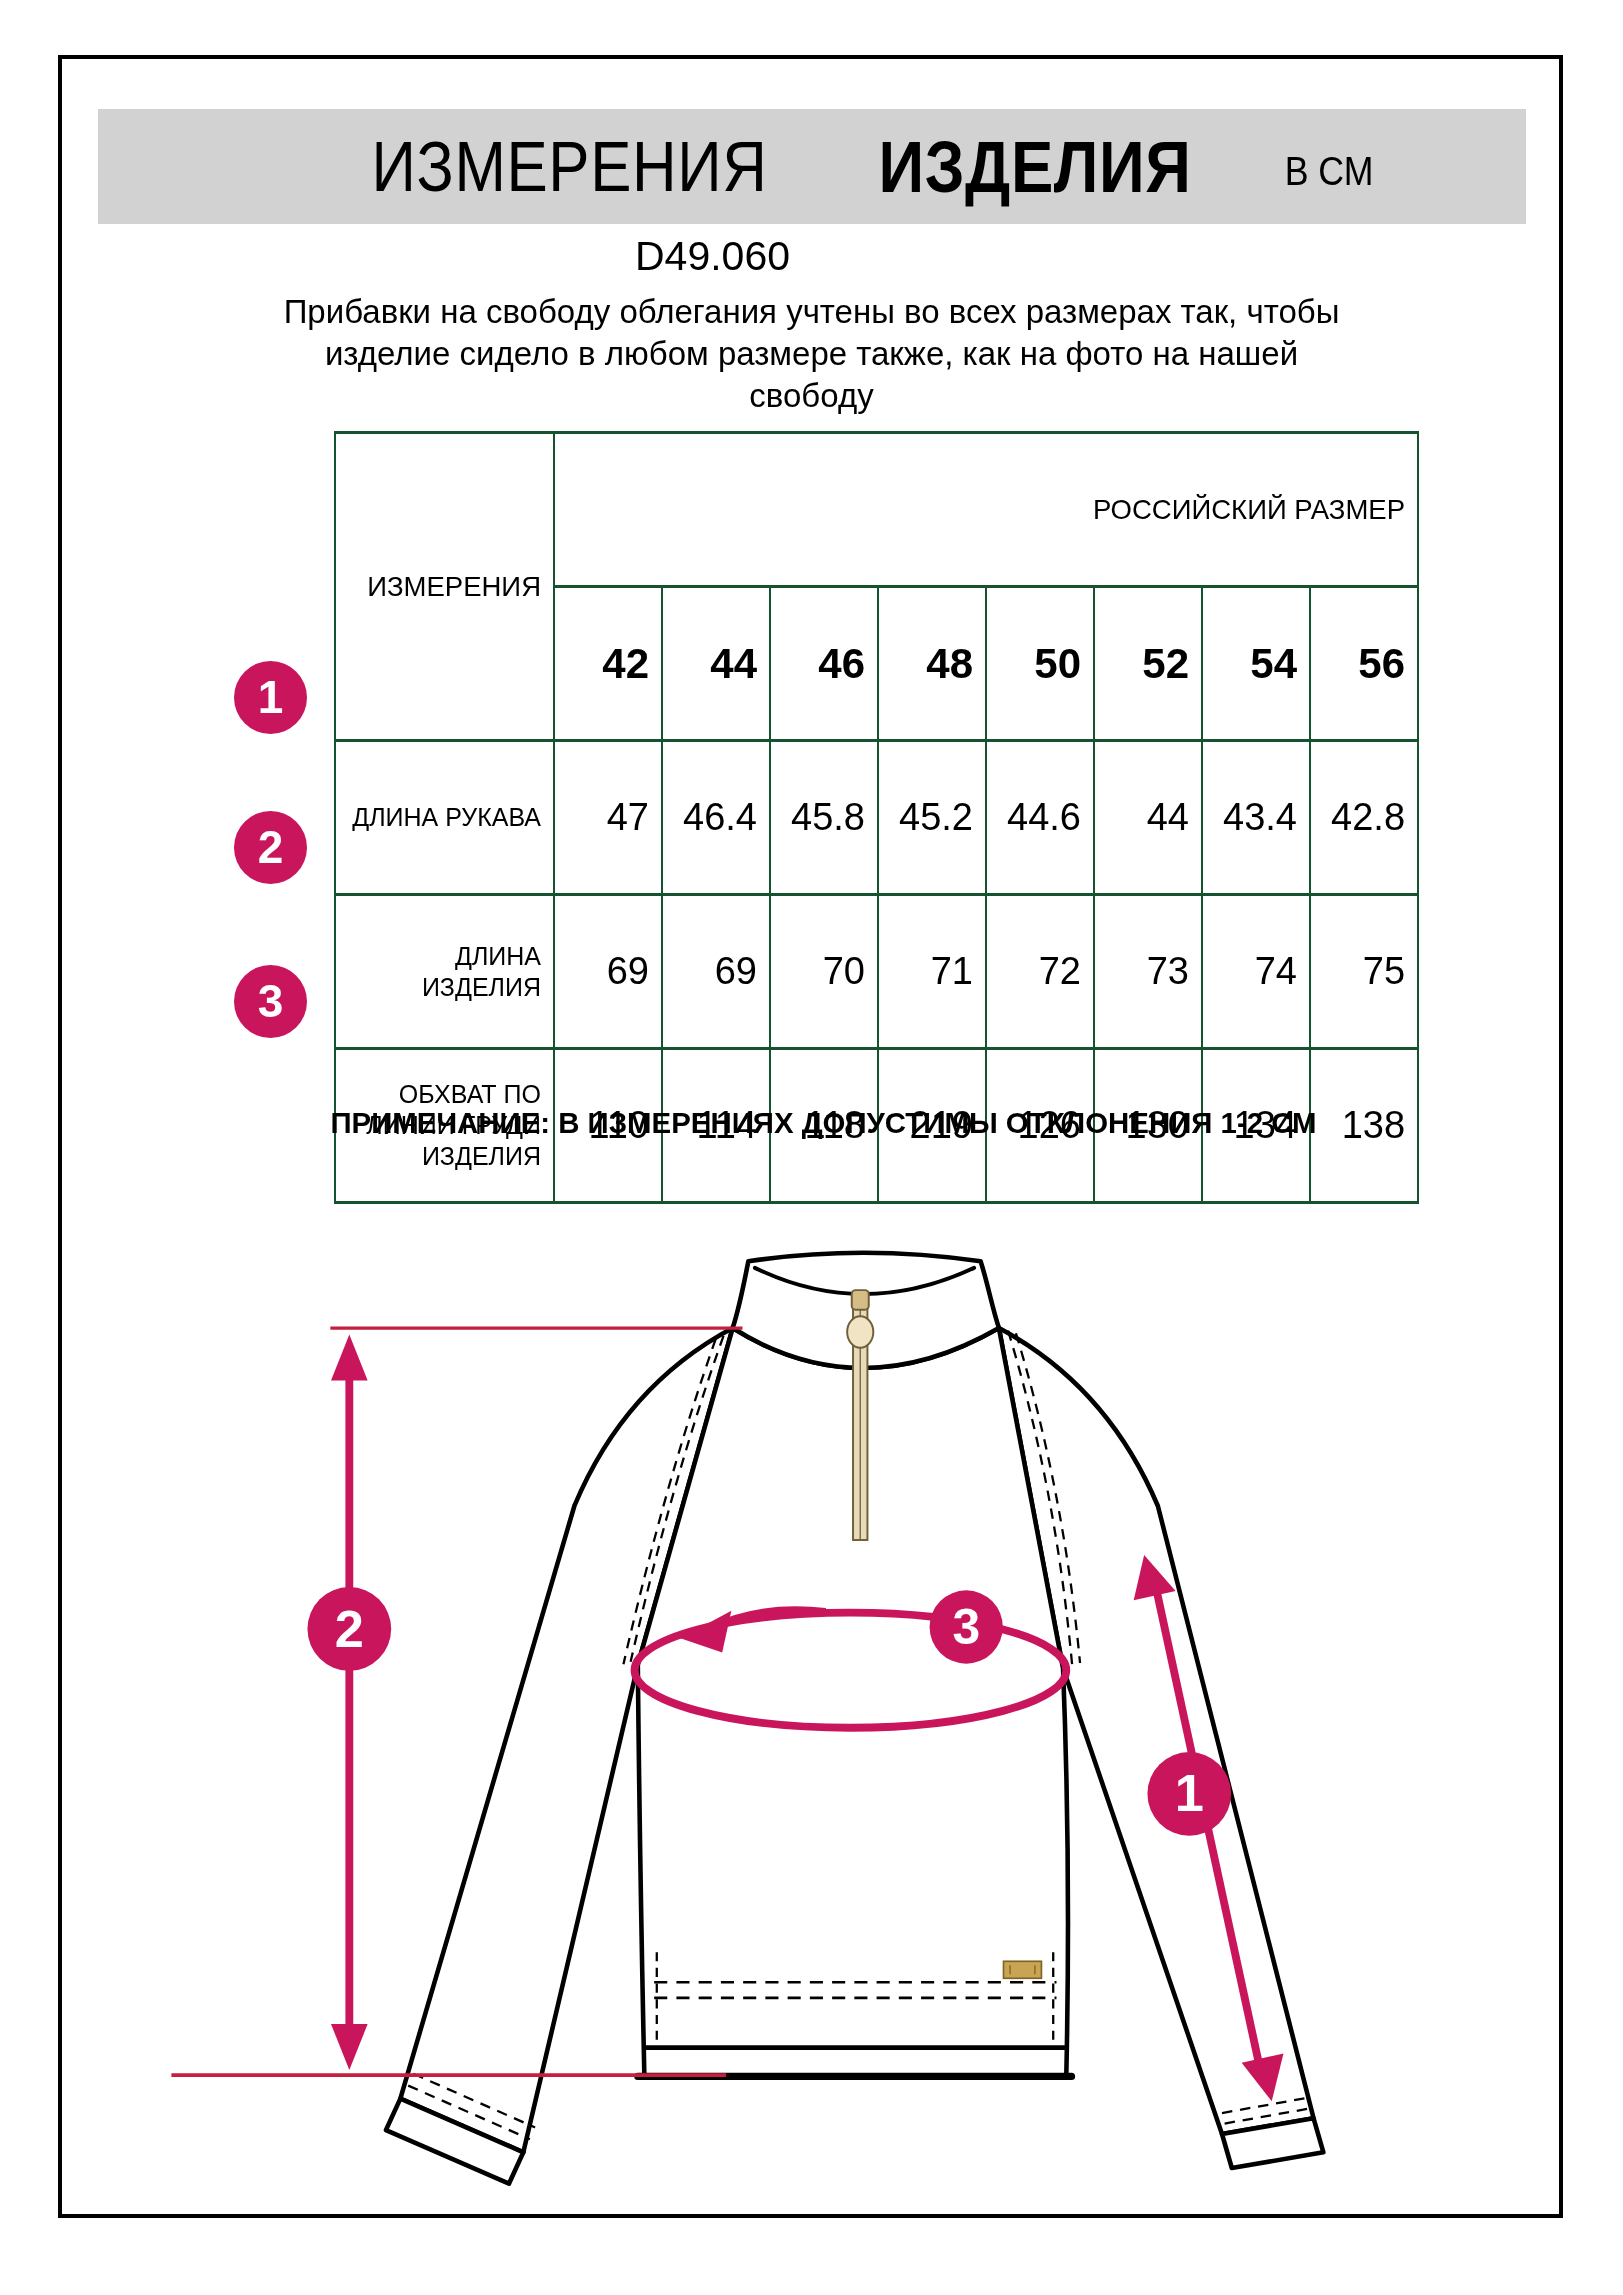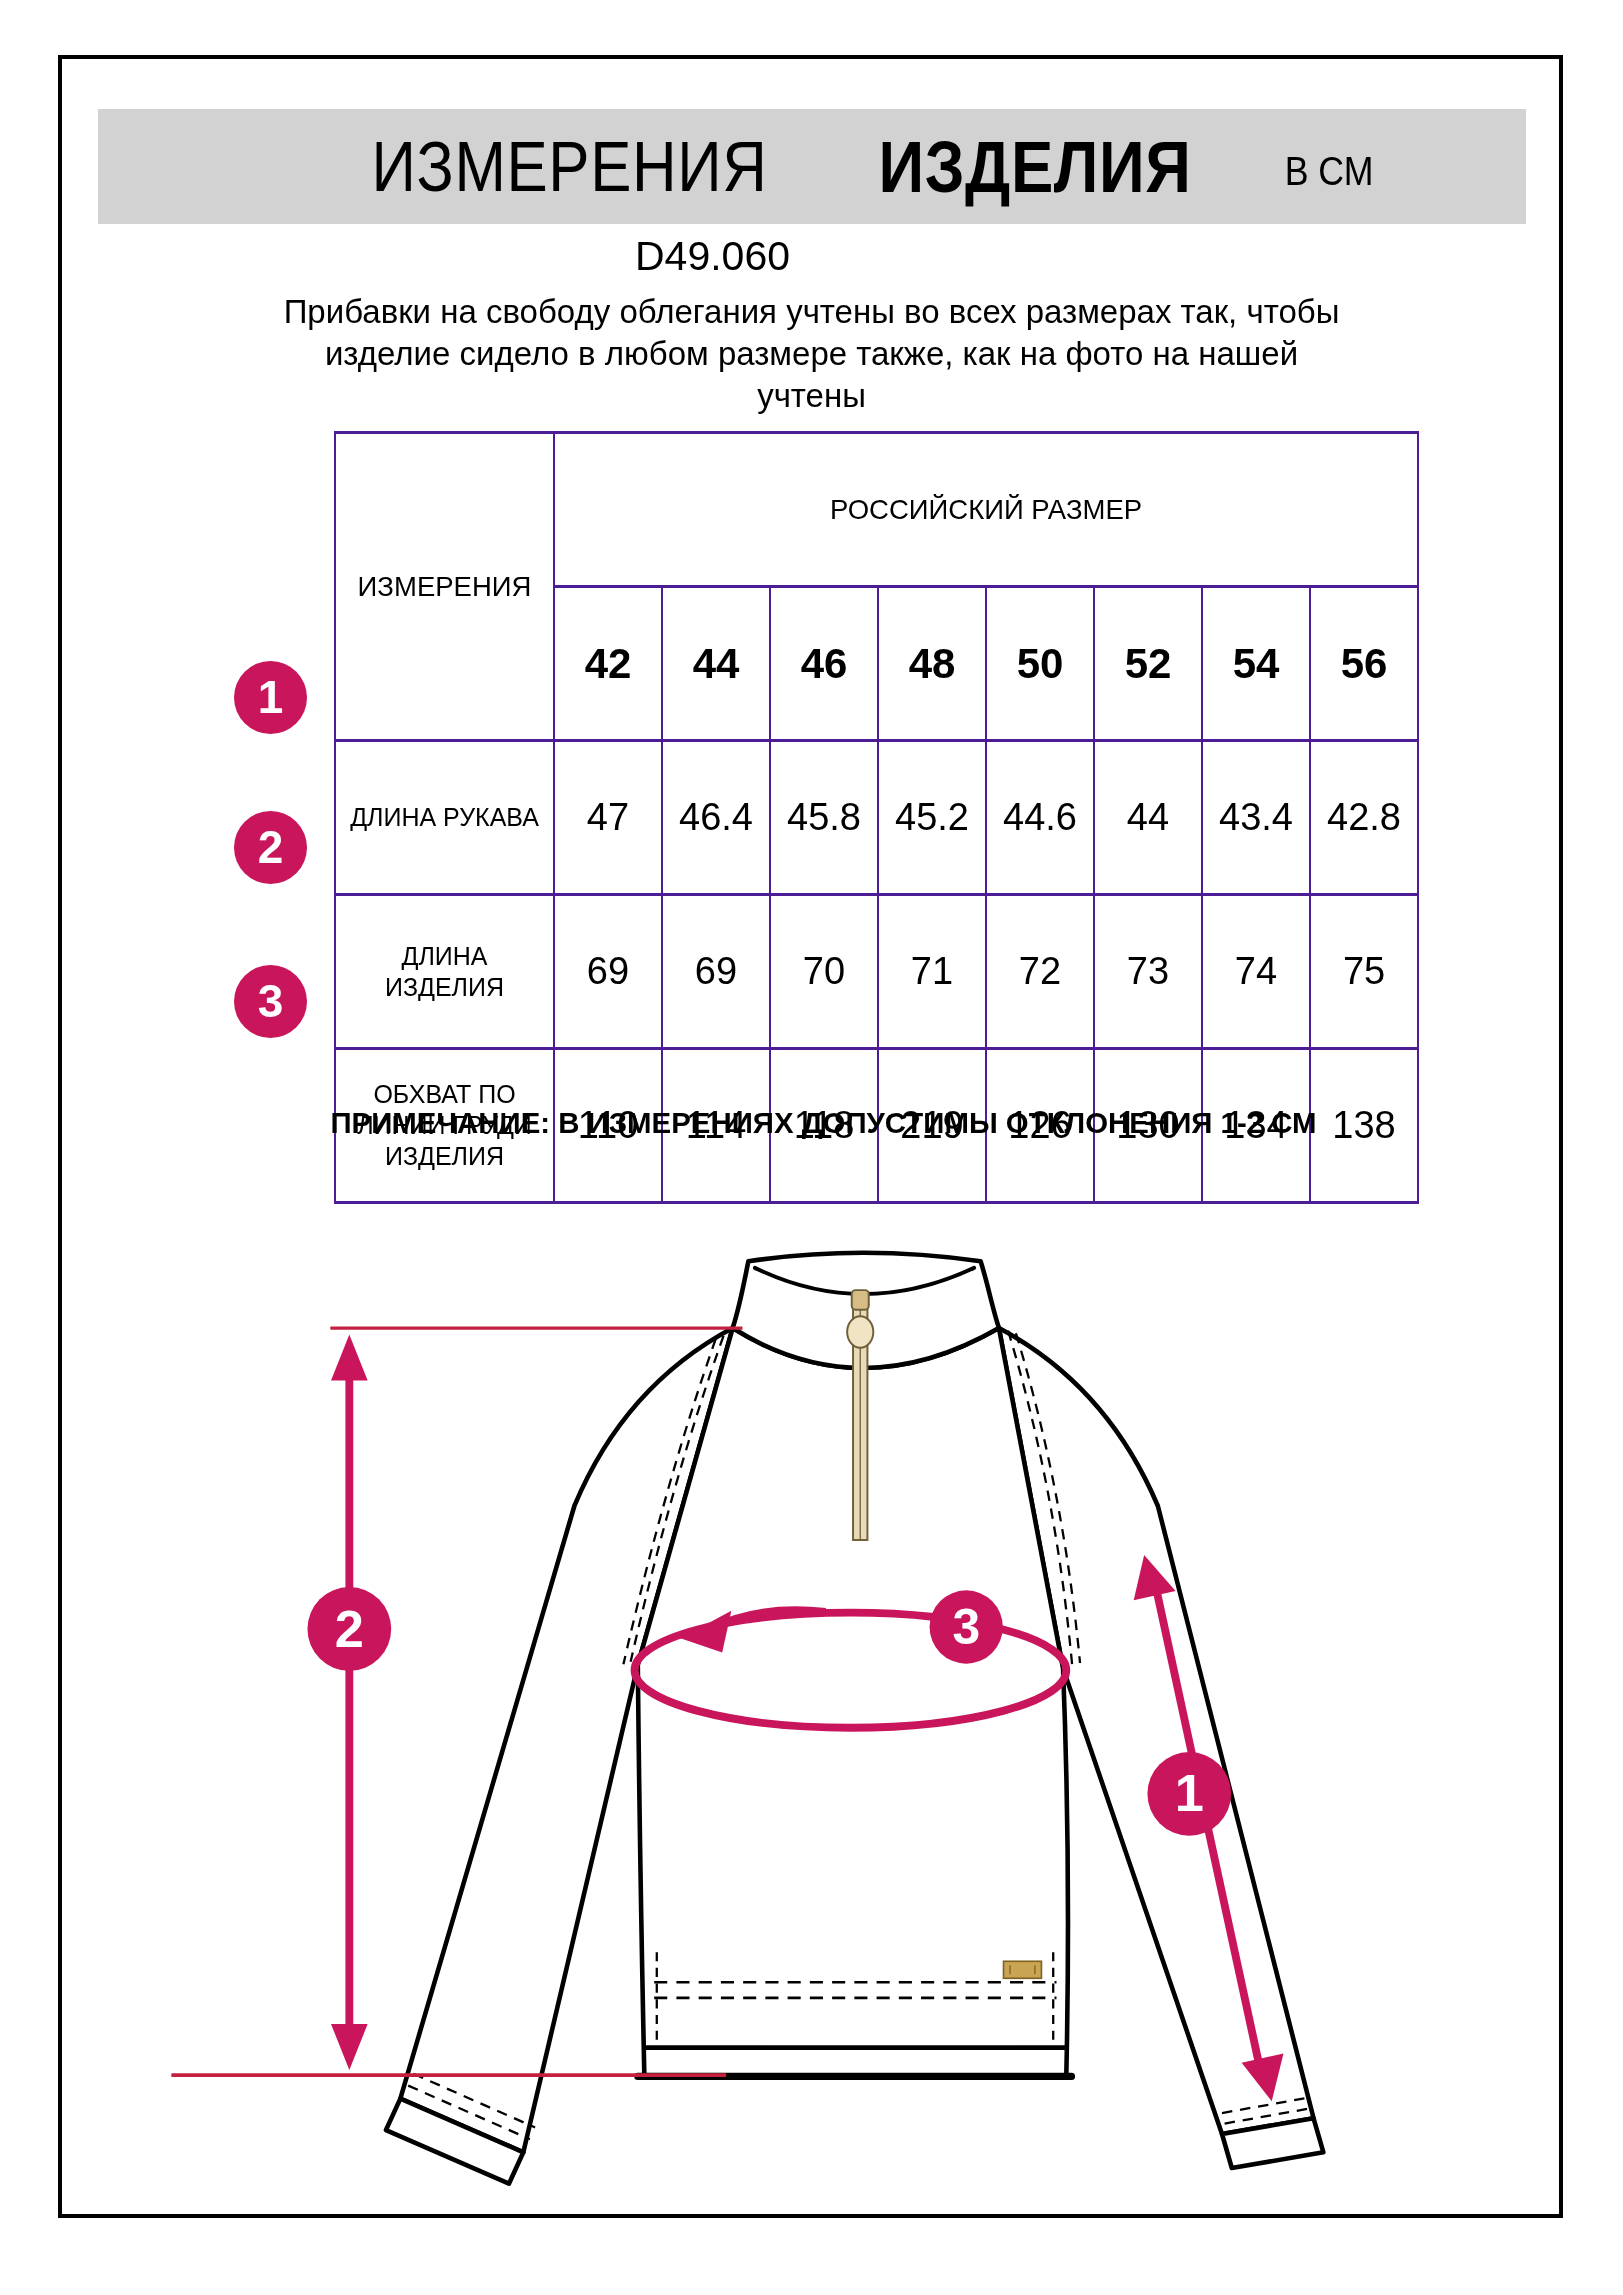--- a/index.html
+++ b/index.html
@@ -30,21 +30,21 @@
   .description {
     position:absolute; left:0; top:291px; width:1623px; text-align:center;
     font-size:33px; line-height:42px; font-weight:400;
   }
   
   table.size-table {
     position:absolute; left:334px; top:431px; width:1083px;
     border-collapse:collapse; table-layout:fixed;
   }
   table.size-table th, table.size-table td {
-    border:2px solid #4c1d95; text-align:center; vertical-align:middle; padding:4px;
+    border:2px solid #14532d; text-align:right; vertical-align:middle; padding:12px;
   }
   table.size-table tr { height:154px; }
   tr.group-row { height:35px; }
   tr.sizes-row { height:151px; }
   table.size-table th, table.size-table td { border-top-width:3.3px; border-bottom-width:3.3px; }
   .cell-measure { font-size:27.5px; font-weight:400; }
   .cell-group { font-size:27.5px; font-weight:400; }
   .cell-size { font-size:42px; font-weight:700; }
   .cell-label { font-size:25px; font-weight:400; line-height:31px; }
   .cell-value { font-size:38px; font-weight:400; }
@@ -74,21 +74,21 @@
   <div class="title-band">
     <span class="t-main cond">ИЗМЕРЕНИЯ</span>
     <span class="t-bold cond">ИЗДЕЛИЯ</span>
     <span class="t-unit cond">В СМ</span>
   </div>
 
   <div class="product-code">D49.060</div>
   <div class="description">
     <div>Прибавки на свободу облегания учтены во всех размерах так, чтобы</div>
     <div>изделие сидело в любом размере также, как на фото на нашей</div>
-    <div>учтены</div>
+    <div>свободу</div>
   </div>
 
   <table class="size-table">
     <colgroup>
       <col style="width:219px">
         <col style="width:108px">
         <col style="width:108px">
         <col style="width:108px">
         <col style="width:108px">
         <col style="width:108px">

